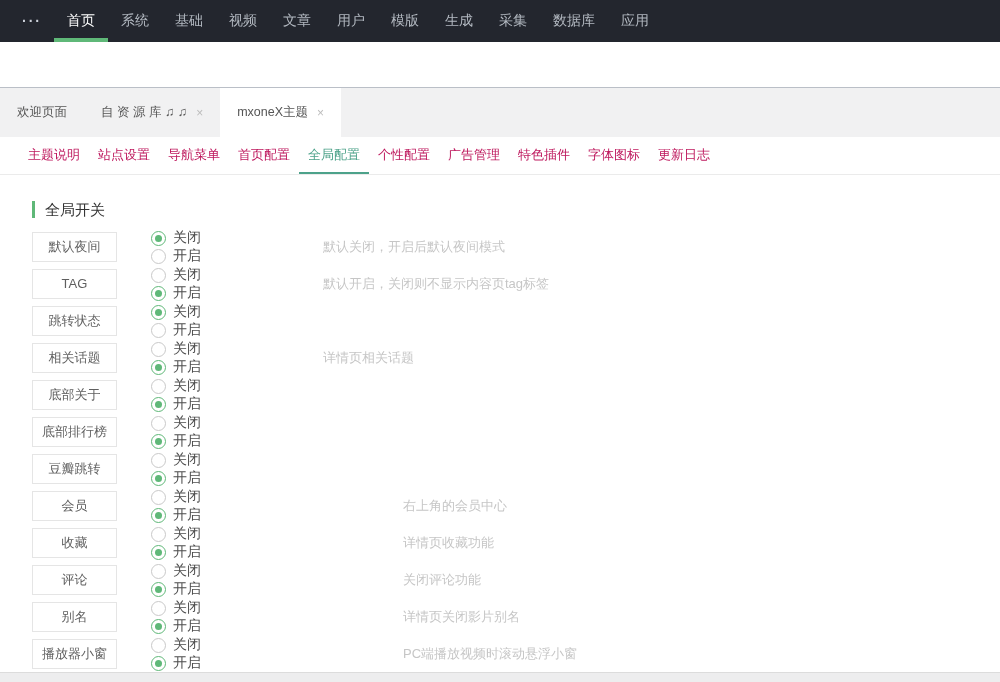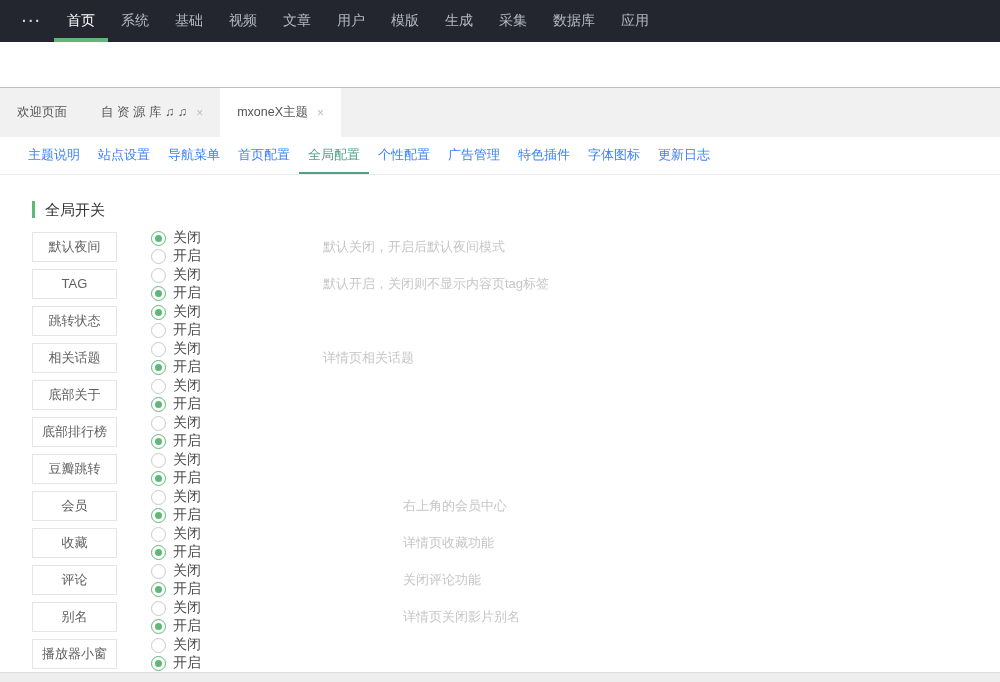--- a/index.html
+++ b/index.html
@@ -42,21 +42,21 @@
   .tab .close-x {
     margin-left:9px; color:#bcbcbc; font-size:12px; cursor:pointer;
   }
 
   
   .subnav {
     display:flex; padding:0 19px; border-bottom:1px solid #ebebeb;
     height:38px; background:#fff;
   }
   .subnav-item {
-    font-size:13px; color:#3b82f6; line-height:36px; padding:0 9px;
+    font-size:13px; color:#be185d; line-height:36px; padding:0 9px;
     cursor:pointer; white-space:nowrap; border-bottom:2px solid transparent;
   }
   .subnav-item.active { color:#4DA28A; border-bottom-color:#4DA28A; }
 
   
   .section-title {
     margin:26px 0 0 32px; font-size:15px; color:#333;
     border-left:3px solid #5FB878; padding-left:10px; line-height:17px;
   }
 
@@ -342,18 +342,19 @@
       <div class="radio-group">
         <div class="radio">
           <span class="radio-circle"></span>
           <span class="radio-label">关闭</span>
         </div>
         <div class="radio checked">
           <span class="radio-circle"></span>
           <span class="radio-label">开启</span>
         </div>
       </div>
+      <span class="row-desc indent">PC端播放视频时滚动悬浮小窗</span>
     </div>
   </div>
 
 <button class="save-button">保 存</button>
 
 <div class="bottom-strip"></div>
 
 </body></html>

